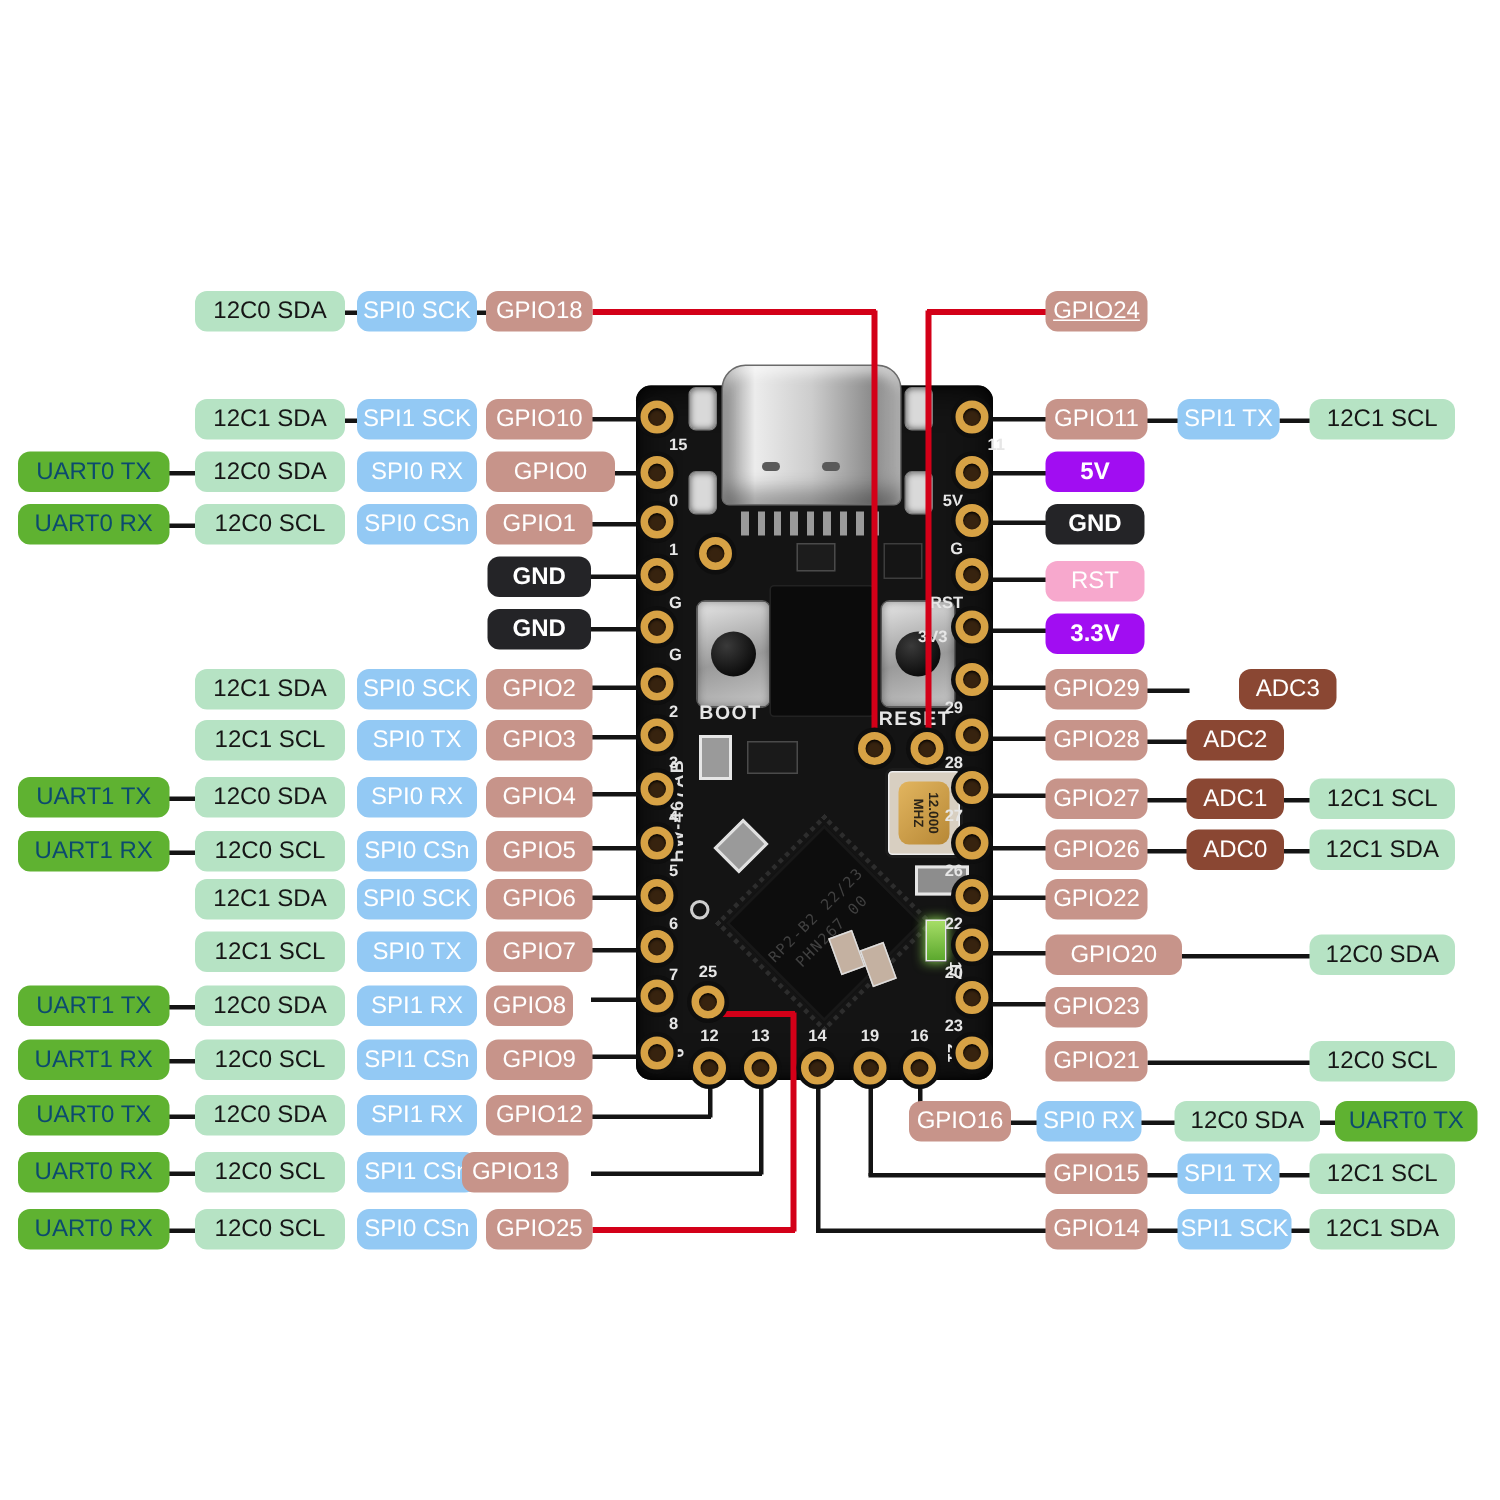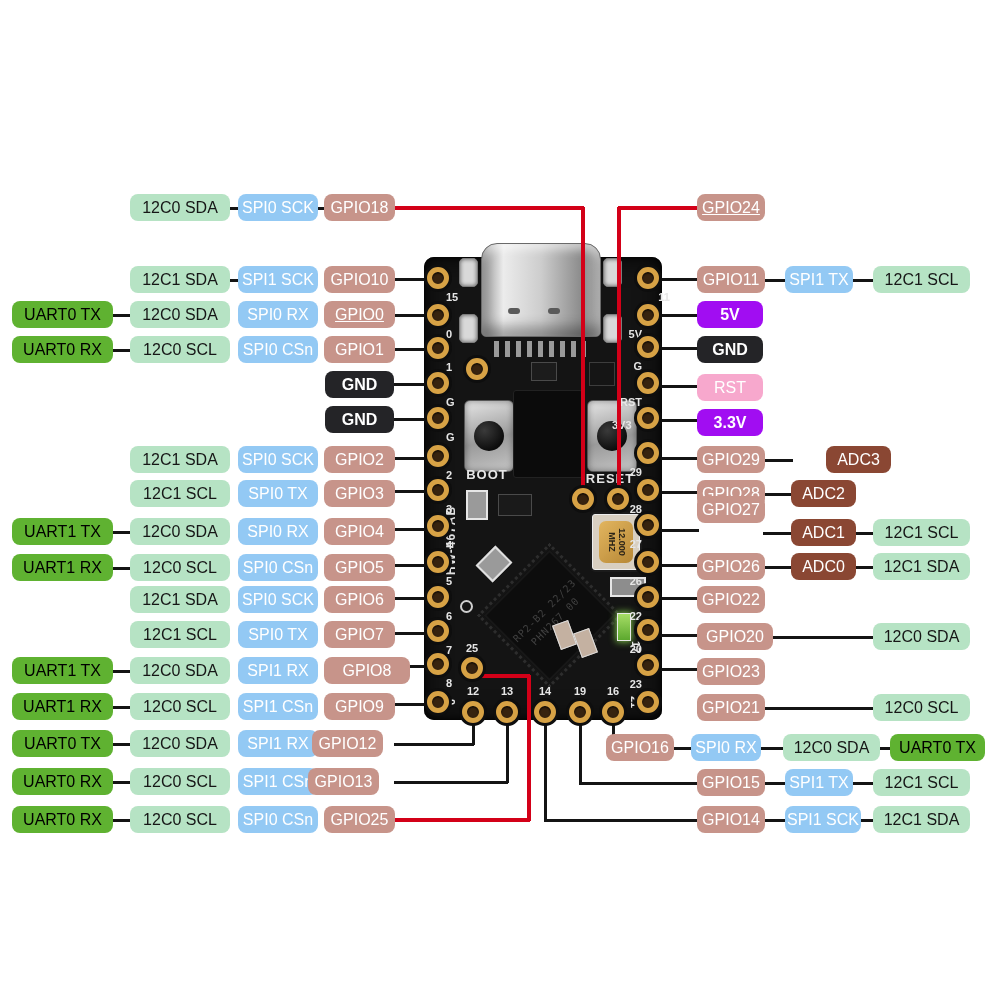--- a/index.html
+++ b/index.html
@@ -4,21 +4,21 @@
 <style>
   html,body{margin:0;padding:0;background:#ffffff;}
   #c{position:relative;width:1000px;height:1000px;background:#fff;overflow:hidden;
      font-family:"Liberation Sans",sans-serif;}
   
   .badge{position:absolute;height:27px;line-height:27px;border-radius:8px;text-align:center;
          font-size:16px;z-index:8;white-space:nowrap;}
   .t-i2c {background:var(--c-i2c,#b6e3c4);color:#161616;}
   .t-spi {background:var(--c-spi,#93c9f4);color:#ffffff;}
   .t-gpio{background:var(--c-gpio,#c7948a);color:#ffffff;}
-  .t-uart{background:var(--c-uart,#5fb231);color:#000000;}
+  .t-uart{background:var(--c-uart,#5fb231);color:#0c4a6e;}
   .t-adc {background:var(--c-adc,#8a4733);color:#ffffff;}
   .t-gnd {background:var(--c-gnd,#242427);color:#ffffff;font-weight:bold;}
   .t-pwr {background:var(--c-pwr,#a10df2);color:#ffffff;font-weight:bold;}
   .t-rst {background:var(--c-rst,#f7a8cd);color:#ffffff;}
   
   .seg{position:absolute;z-index:5;}
   .seg.k{background:var(--c-wire,#141414);}
   .seg.r{background:var(--c-wire_red,#d30018);}
   
   .board{position:absolute;left:424px;top:257px;width:238px;height:463px;background:#141414;
@@ -118,21 +118,21 @@
   <div class="vname">HW-467AB</div>
 <div class="badge t-i2c" style="left: 130px; top: 194px; width: 100px;">12C0 SDA</div>
     <div class="badge t-spi" style="left: 238px; top: 194px; width: 80px;">SPI0 SCK</div>
     <div class="badge t-gpio" style="left: 324px; top: 194px; width: 71px;">GPIO18</div>
     <div class="badge t-i2c" style="left: 130px; top: 266px; width: 100px;">12C1 SDA</div>
     <div class="badge t-spi" style="left: 238px; top: 266px; width: 80px;">SPI1 SCK</div>
     <div class="badge t-gpio" style="left: 324px; top: 266px; width: 71px;">GPIO10</div>
     <div class="badge t-uart" style="left: 12px; top: 301px; width: 101px;">UART0 TX</div>
     <div class="badge t-i2c" style="left: 130px; top: 301px; width: 100px;">12C0 SDA</div>
     <div class="badge t-spi" style="left: 238px; top: 301px; width: 80px;">SPI0 RX</div>
-    <div class="badge t-gpio" style="left: 324px; top: 301px; width: 71px; text-decoration: underline;">GPIO0</div>
+    <div class="badge t-gpio" style="left: 324px; top: 301px; width: 86px;">GPIO0</div>
     <div class="badge t-uart" style="left: 12px; top: 336px; width: 101px;">UART0 RX</div>
     <div class="badge t-i2c" style="left: 130px; top: 336px; width: 100px;">12C0 SCL</div>
     <div class="badge t-spi" style="left: 238px; top: 336px; width: 80px;">SPI0 CSn</div>
     <div class="badge t-gpio" style="left: 324px; top: 336px; width: 71px;">GPIO1</div>
     <div class="badge t-gnd" style="left: 325px; top: 371px; width: 69px;">GND</div>
     <div class="badge t-gnd" style="left: 325px; top: 406px; width: 69px;">GND</div>
     <div class="badge t-i2c" style="left: 130px; top: 446px; width: 100px;">12C1 SDA</div>
     <div class="badge t-spi" style="left: 238px; top: 446px; width: 80px;">SPI0 SCK</div>
     <div class="badge t-gpio" style="left: 324px; top: 446px; width: 71px;">GPIO2</div>
     <div class="badge t-i2c" style="left: 130px; top: 480px; width: 100px;">12C1 SCL</div>
@@ -148,57 +148,57 @@
     <div class="badge t-gpio" style="left: 324px; top: 554px; width: 71px;">GPIO5</div>
     <div class="badge t-i2c" style="left: 130px; top: 586px; width: 100px;">12C1 SDA</div>
     <div class="badge t-spi" style="left: 238px; top: 586px; width: 80px;">SPI0 SCK</div>
     <div class="badge t-gpio" style="left: 324px; top: 586px; width: 71px;">GPIO6</div>
     <div class="badge t-i2c" style="left: 130px; top: 621px; width: 100px;">12C1 SCL</div>
     <div class="badge t-spi" style="left: 238px; top: 621px; width: 80px;">SPI0 TX</div>
     <div class="badge t-gpio" style="left: 324px; top: 621px; width: 71px;">GPIO7</div>
     <div class="badge t-uart" style="left: 12px; top: 657px; width: 101px;">UART1 TX</div>
     <div class="badge t-i2c" style="left: 130px; top: 657px; width: 100px;">12C0 SDA</div>
     <div class="badge t-spi" style="left: 238px; top: 657px; width: 80px;">SPI1 RX</div>
-    <div class="badge t-gpio" style="left: 324px; top: 657px; width: 86px;">GPIO8</div>
+    <div class="badge t-gpio" style="left: 324px; top: 657px; width: 58px;">GPIO8</div>
     <div class="badge t-uart" style="left: 12px; top: 693px; width: 101px;">UART1 RX</div>
     <div class="badge t-i2c" style="left: 130px; top: 693px; width: 100px;">12C0 SCL</div>
     <div class="badge t-spi" style="left: 238px; top: 693px; width: 80px;">SPI1 CSn</div>
     <div class="badge t-gpio" style="left: 324px; top: 693px; width: 71px;">GPIO9</div>
     <div class="badge t-uart" style="left: 12px; top: 730px; width: 101px;">UART0 TX</div>
     <div class="badge t-i2c" style="left: 130px; top: 730px; width: 100px;">12C0 SDA</div>
     <div class="badge t-spi" style="left: 238px; top: 730px; width: 80px;">SPI1 RX</div>
-    <div class="badge t-gpio" style="left: 312px; top: 730px; width: 71px;">GPIO12</div>
+    <div class="badge t-gpio" style="left: 324px; top: 730px; width: 71px;">GPIO12</div>
     <div class="badge t-uart" style="left: 12px; top: 768px; width: 101px;">UART0 RX</div>
     <div class="badge t-i2c" style="left: 130px; top: 768px; width: 100px;">12C0 SCL</div>
     <div class="badge t-spi" style="left: 238px; top: 768px; width: 80px;">SPI1 CSn</div>
     <div class="badge t-gpio" style="left: 308px; top: 768px; width: 71px;">GPIO13</div>
     <div class="badge t-uart" style="left: 12px; top: 806px; width: 101px;">UART0 RX</div>
     <div class="badge t-i2c" style="left: 130px; top: 806px; width: 100px;">12C0 SCL</div>
     <div class="badge t-spi" style="left: 238px; top: 806px; width: 80px;">SPI0 CSn</div>
     <div class="badge t-gpio" style="left: 324px; top: 806px; width: 71px;">GPIO25</div>
     <div class="badge t-gpio" style="left: 697px; top: 194px; width: 68px; text-decoration: underline;">GPIO24</div>
     <div class="badge t-gpio" style="left: 697px; top: 266px; width: 68px;">GPIO11</div>
     <div class="badge t-spi" style="left: 785px; top: 266px; width: 68px;">SPI1 TX</div>
     <div class="badge t-i2c" style="left: 873px; top: 266px; width: 97px;">12C1 SCL</div>
     <div class="badge t-pwr" style="left: 697px; top: 301px; width: 66px;">5V</div>
     <div class="badge t-gnd" style="left: 697px; top: 336px; width: 66px;">GND</div>
     <div class="badge t-rst" style="left: 697px; top: 374px; width: 66px;">RST</div>
     <div class="badge t-pwr" style="left: 697px; top: 409px; width: 66px;">3.3V</div>
     <div class="badge t-gpio" style="left: 697px; top: 446px; width: 68px;">GPIO29</div>
     <div class="badge t-adc" style="left: 826px; top: 446px; width: 65px;">ADC3</div>
     <div class="badge t-gpio" style="left: 697px; top: 480px; width: 68px;">GPIO28</div>
     <div class="badge t-adc" style="left: 791px; top: 480px; width: 65px;">ADC2</div>
-    <div class="badge t-gpio" style="left: 697px; top: 496px; width: 68px;">GPIO27</div>
+    <div class="badge t-gpio" style="left: 697px; top: 519px; width: 68px;">GPIO27</div>
     <div class="badge t-adc" style="left: 791px; top: 519px; width: 65px;">ADC1</div>
     <div class="badge t-i2c" style="left: 873px; top: 519px; width: 97px;">12C1 SCL</div>
     <div class="badge t-gpio" style="left: 697px; top: 553px; width: 68px;">GPIO26</div>
     <div class="badge t-adc" style="left: 791px; top: 553px; width: 65px;">ADC0</div>
     <div class="badge t-i2c" style="left: 873px; top: 553px; width: 97px;">12C1 SDA</div>
     <div class="badge t-gpio" style="left: 697px; top: 586px; width: 68px;">GPIO22</div>
-    <div class="badge t-gpio" style="left: 697px; top: 623px; width: 76px; text-align: center;">GPIO20</div>
+    <div class="badge t-gpio" style="left: 697px; top: 623px; width: 91px; text-align: center;">GPIO20</div>
     <div class="badge t-i2c" style="left: 873px; top: 623px; width: 97px;">12C0 SDA</div>
     <div class="badge t-gpio" style="left: 697px; top: 658px; width: 68px;">GPIO23</div>
     <div class="badge t-gpio" style="left: 697px; top: 694px; width: 68px;">GPIO21</div>
     <div class="badge t-i2c" style="left: 873px; top: 694px; width: 97px;">12C0 SCL</div>
     <div class="badge t-gpio" style="left: 606px; top: 734px; width: 68px;">GPIO16</div>
     <div class="badge t-spi" style="left: 691px; top: 734px; width: 70px;">SPI0 RX</div>
     <div class="badge t-i2c" style="left: 783px; top: 734px; width: 97px;">12C0 SDA</div>
     <div class="badge t-uart" style="left: 890px; top: 734px; width: 95px;">UART0 TX</div>
     <div class="badge t-gpio" style="left: 697px; top: 769px; width: 68px;">GPIO15</div>
     <div class="badge t-spi" style="left: 785px; top: 769px; width: 68px;">SPI1 TX</div>

